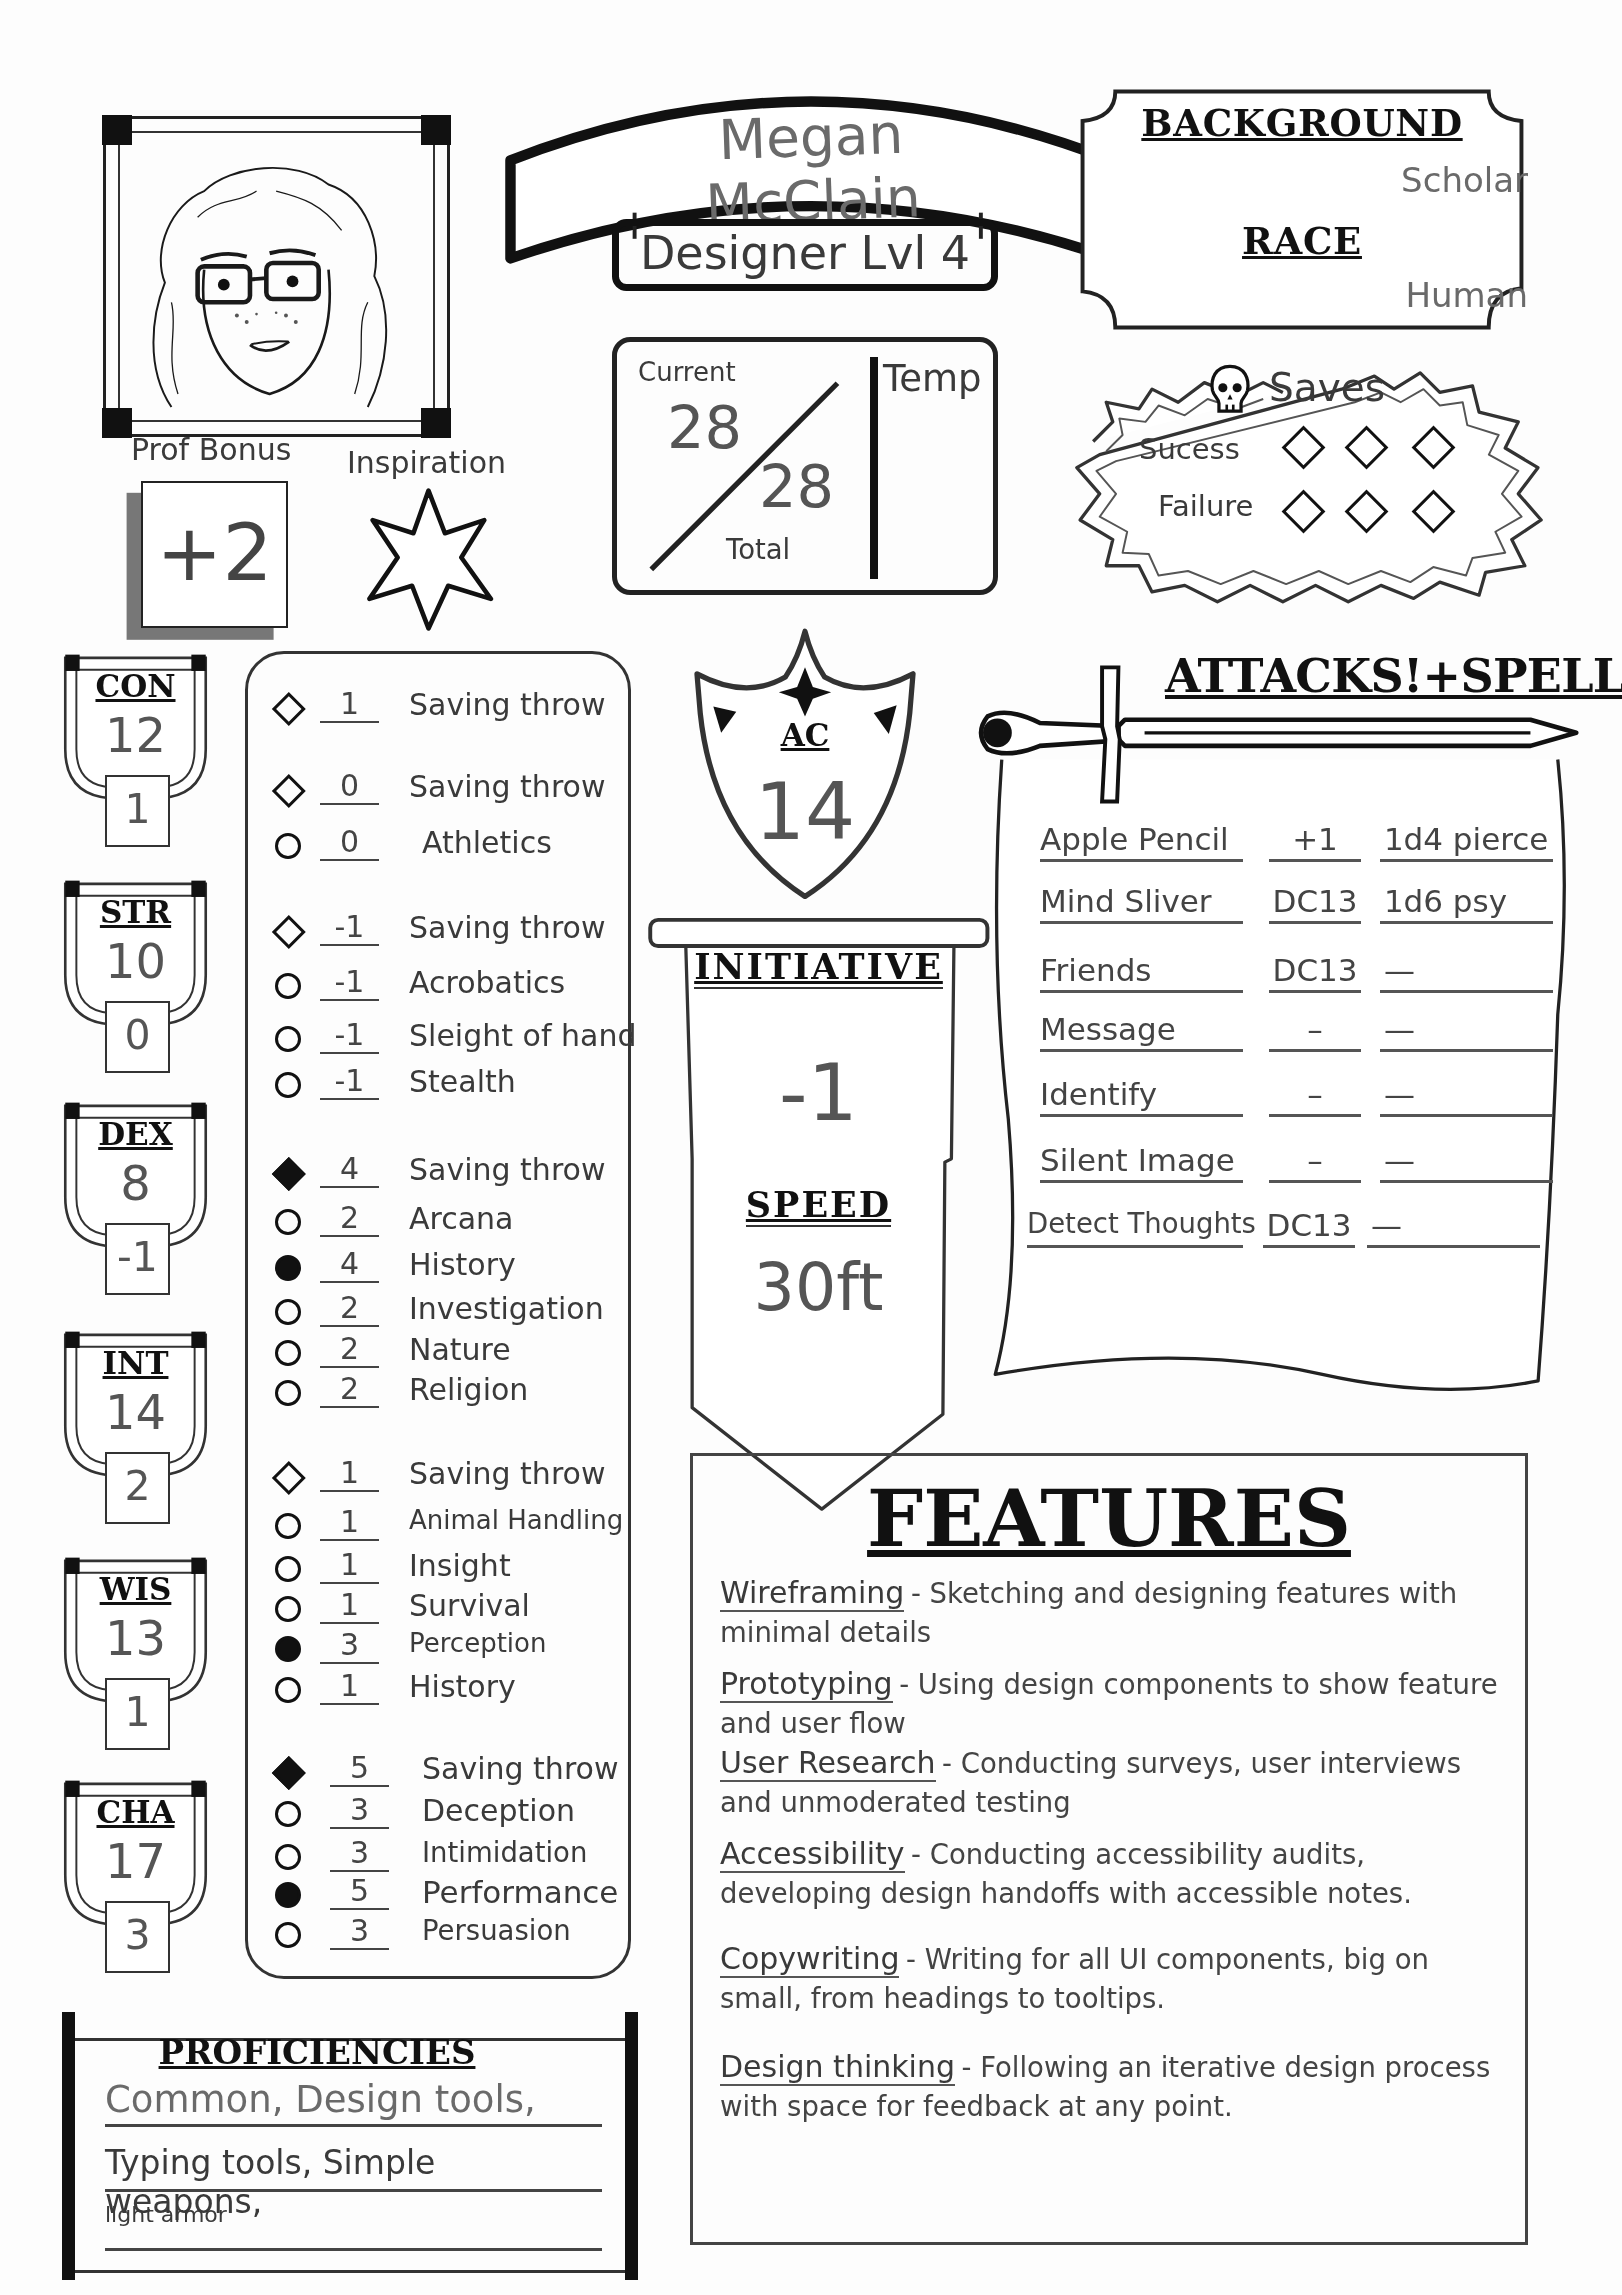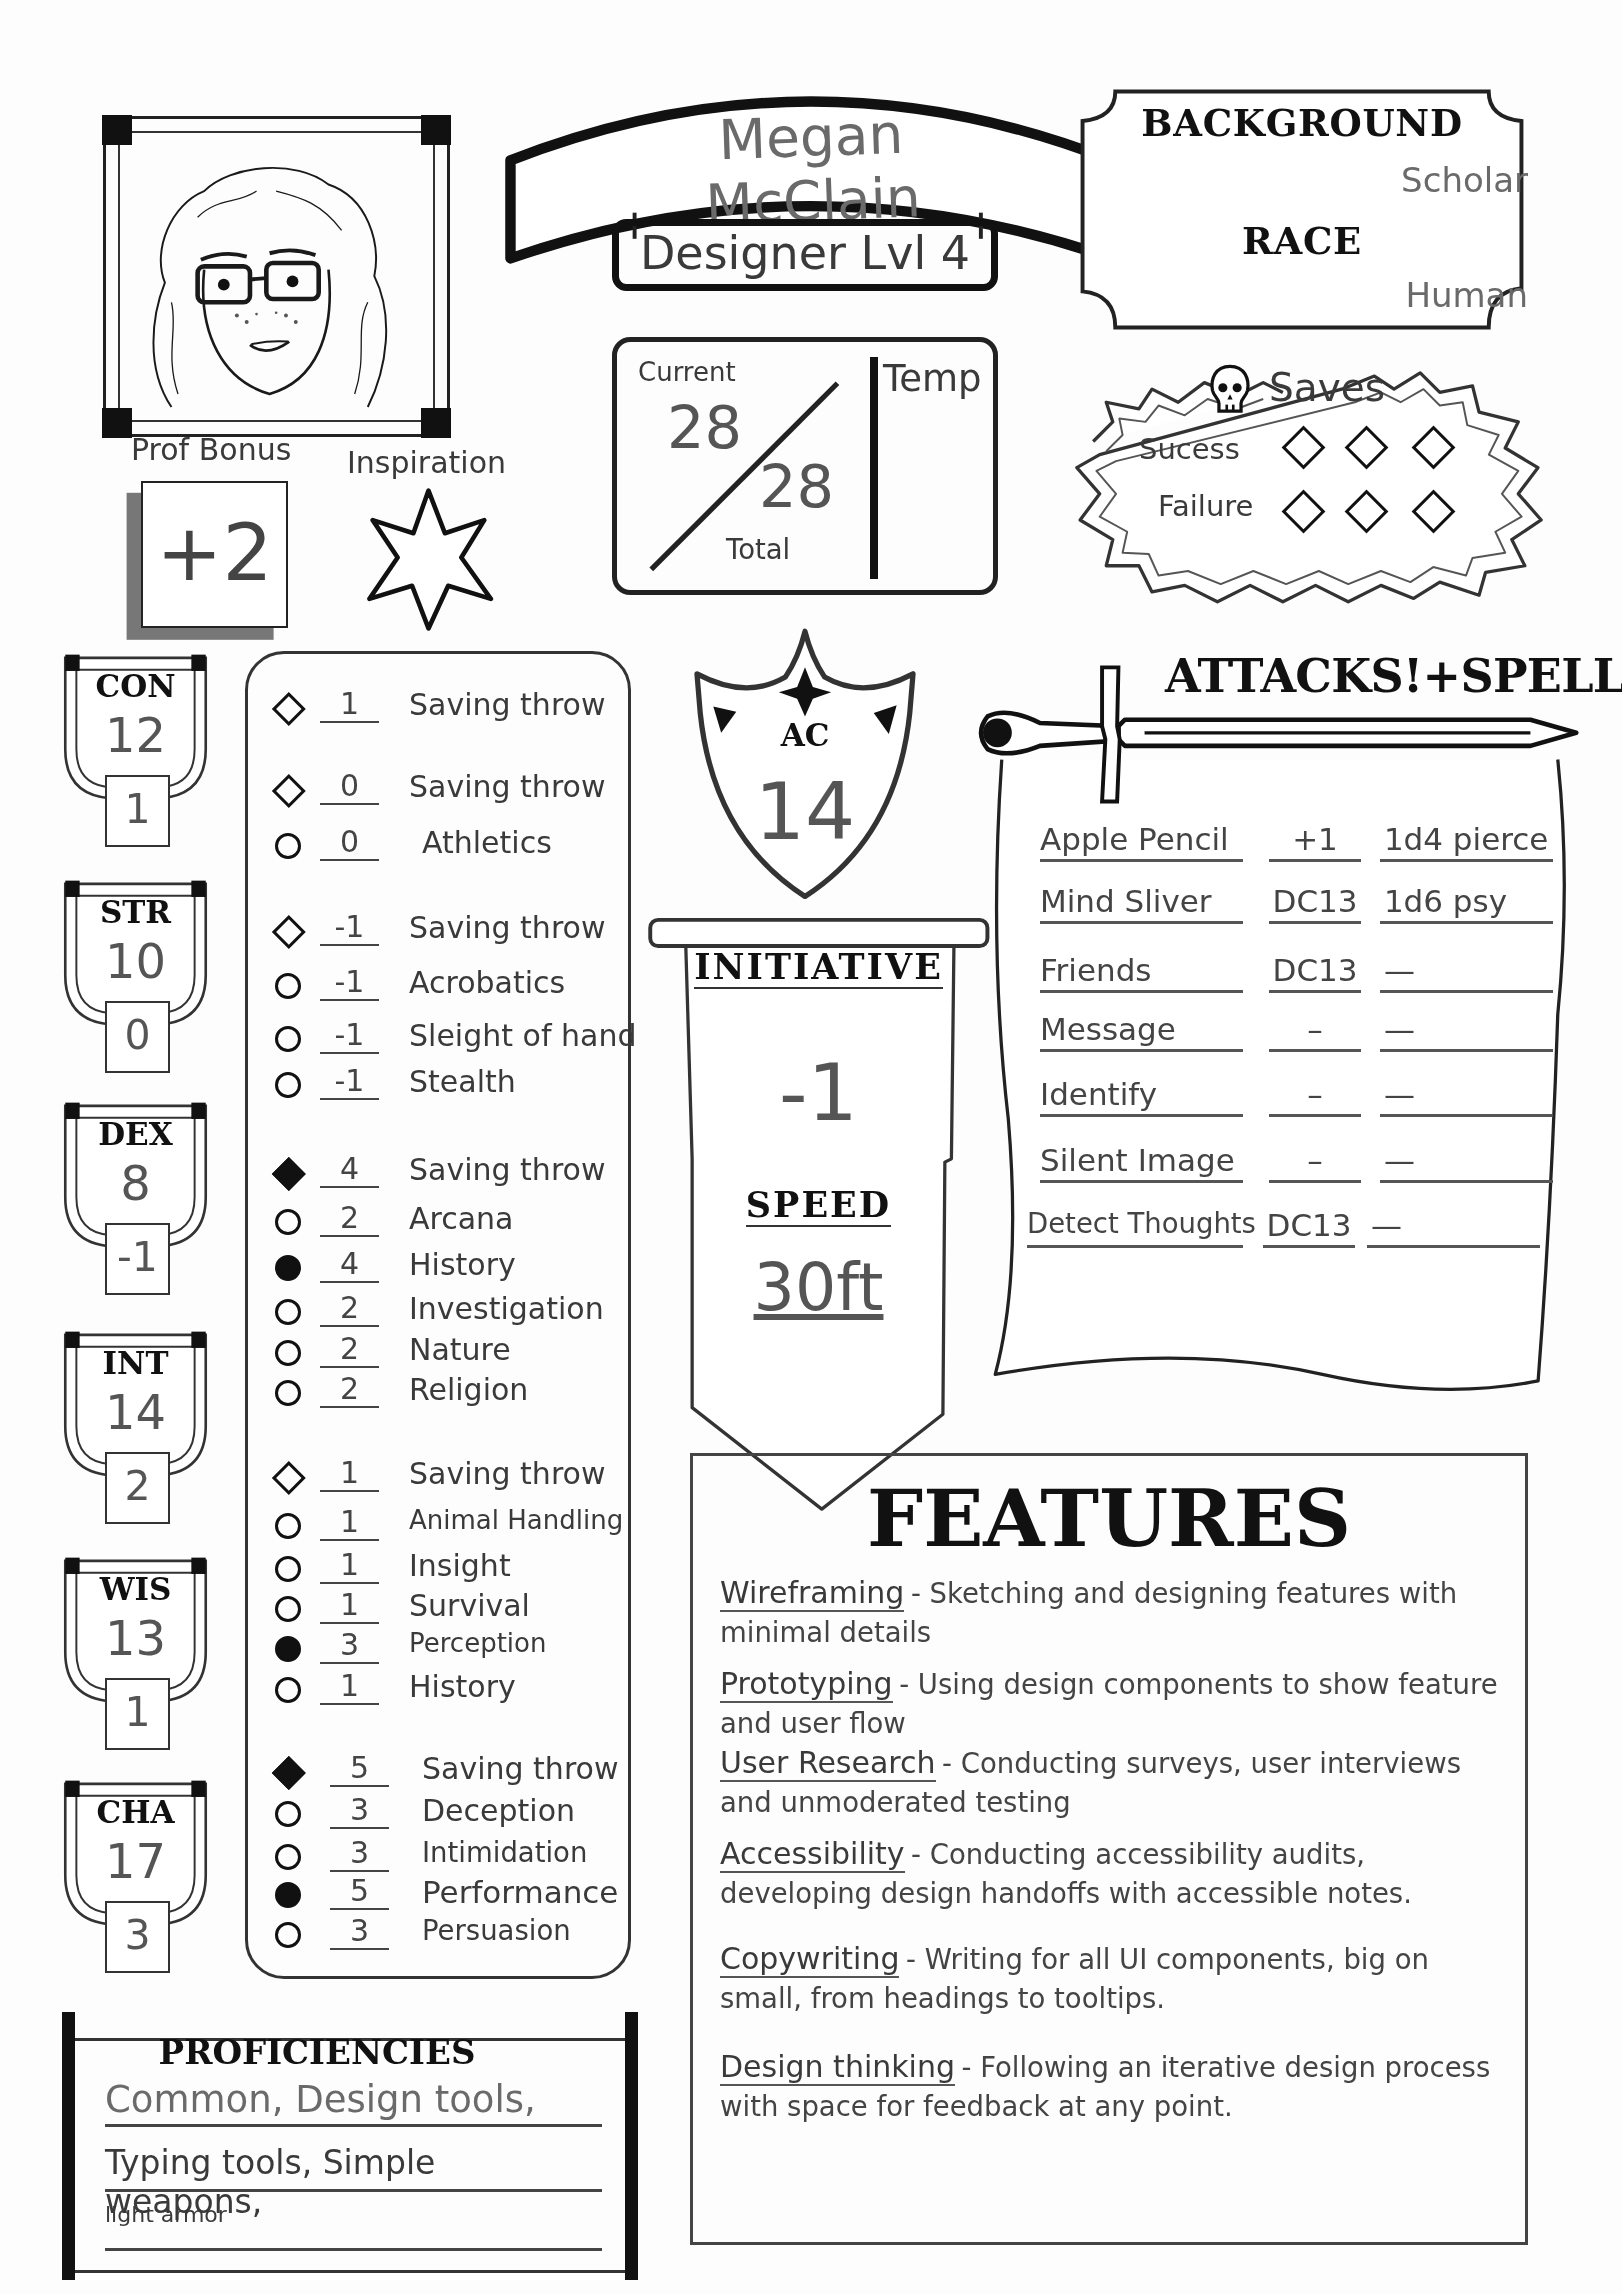--- a/index.html
+++ b/index.html
@@ -1,20 +1,20 @@
 <!DOCTYPE html>
 <html style="font-size:10.5px"><head>
 <meta charset="utf-8">
 <style>
   html,body{margin:0;padding:0;background:#fdfdfd;}
   body{width:1623px;height:2295px;position:relative;overflow:hidden;
        font-family:"Liberation Sans",sans-serif;color:#1a1a1a;}
   .abs{position:absolute;}
   .hand{font-family:"DejaVu Sans",sans-serif;color:#3a3a3a;}
-  .serif{font-family:"DejaVu Serif",serif;font-weight:bold;color:#111;}
+  .serif{font-family:"DejaVu Serif",serif;font-weight:bold;color:#111;text-decoration:underline;}
   .pencil{color:#6a6a6a;}
   .ink{stroke:#1a1a1a;fill:none;}
 
   
   #portrait{left:101px;left:103px;top:116px;width:347px;width:347px;height:321px;
     border:3.9px solid #222;box-sizing:border-box;}
   #portrait .inner{position:absolute;left:11.8px;top:11.8px;right:11.8px;bottom:11.8px;border:2px solid #333;}
   #portrait .corner{position:absolute;width:30px;height:30px;background:#111;}
 
   
@@ -76,21 +76,21 @@
   #ac-shield{left:687px;top:628px;width:236px;height:275px;}
   #ac-label{left:687px;top:717px;width:236px;text-align:center;font-size:31px;}
   #ac-value{left:687px;top:766px;width:236px;text-align:center;font-size:79px;color:#555;}
 
   
   #init-banner{left:645px;top:910px;width:347px;width:347px;height:609px;}
   #init-label{left:645px;top:946px;width:347px;text-align:center;font-size:35px;letter-spacing:2px;}
   #init-label span, #speed-label span{border-bottom:2.6px solid #333;}
   #init-value{left:645px;top:1047px;width:347px;text-align:center;font-size:79px;color:#555;}
   #speed-label{left:645px;top:1184px;width:347px;text-align:center;font-size:35px;letter-spacing:2px;}
-  #speed-value{left:645px;top:1250px;width:347px;text-align:center;font-size:65px;color:#555;text-decoration:underline;}
+  #speed-value{left:645px;top:1250px;width:347px;text-align:center;font-size:65px;color:#555;}
 
   
   #sword{left:968px;top:654px;width:654px;height:151px;}
   #attacks-title{left:1165px;top:649px;font-size:46px;letter-spacing:-0.7px;}
   #scroll{left:982px;top:753px;width:589px;height:641px;}
   .atk-row{position:absolute;left:1040px;height:46px;width:523px;}
   .atk-row .c{position:absolute;font-size:31px;color:#444;border-bottom:3.3px solid #555;height:41px;box-sizing:border-box;white-space:nowrap;}
   .atk-row .c1{left:0;width:203px;}
   .atk-row .c2{left:229px;width:92px;text-align:center;}
   .atk-row .c3{left:340px;width:173px;text-align:left;padding-left:3.9px;}

